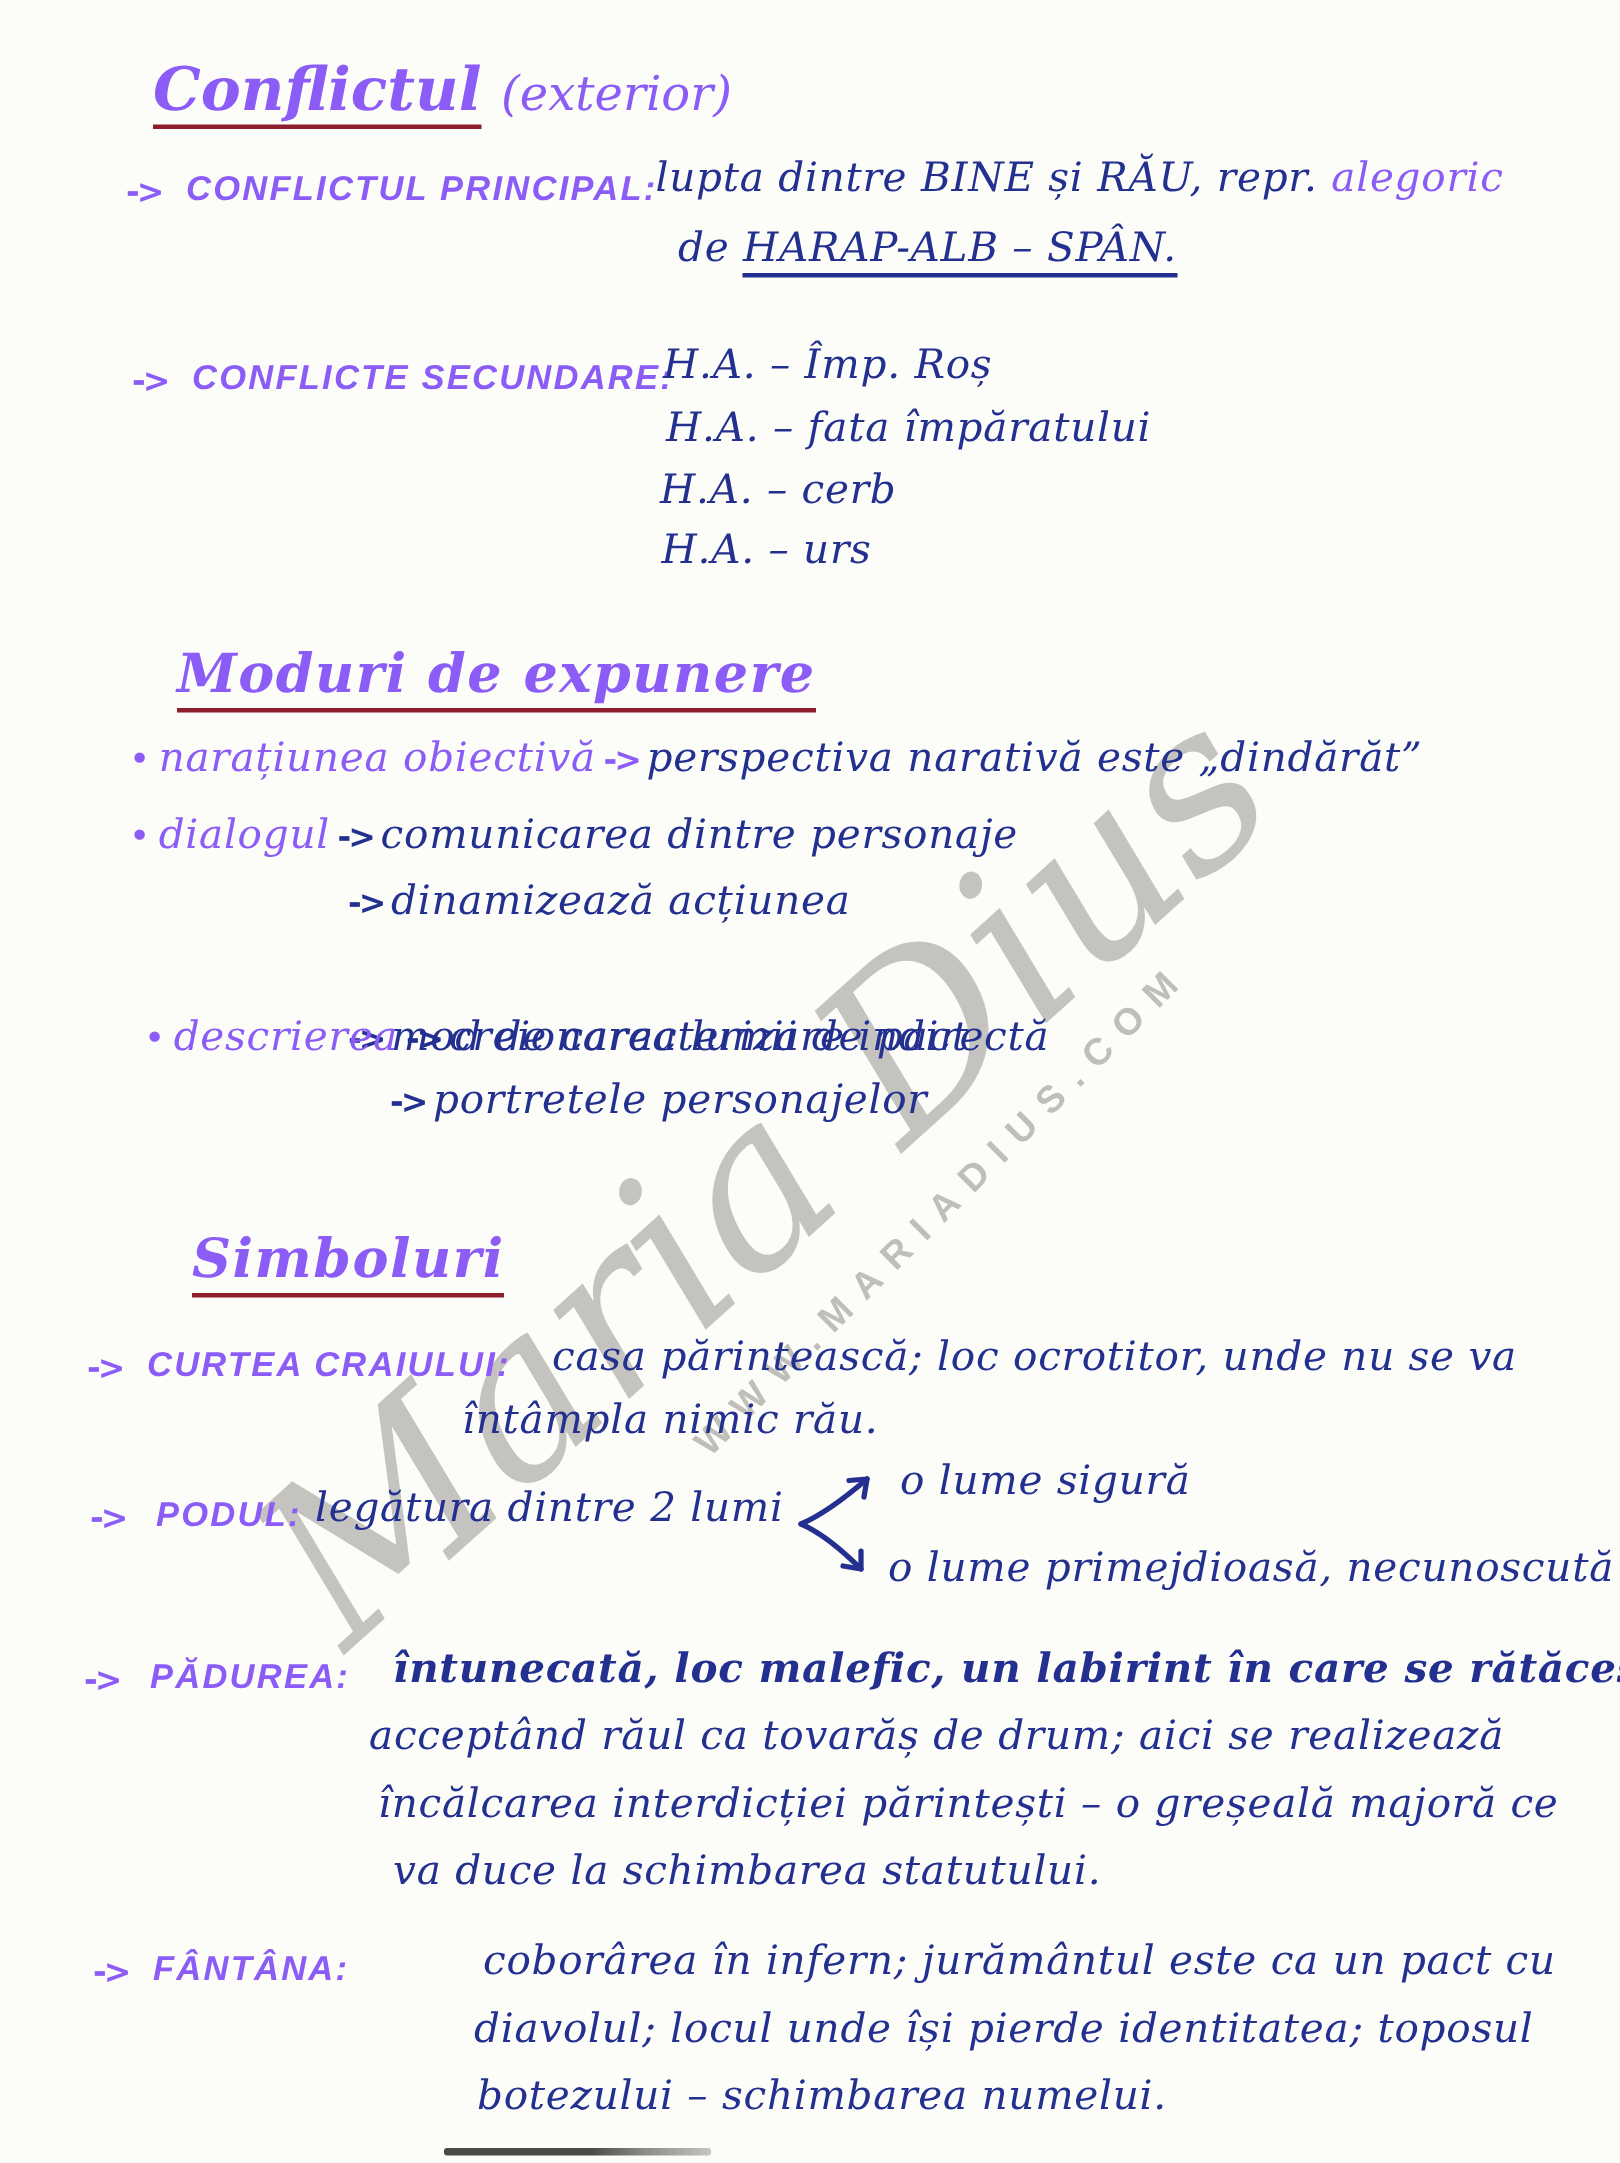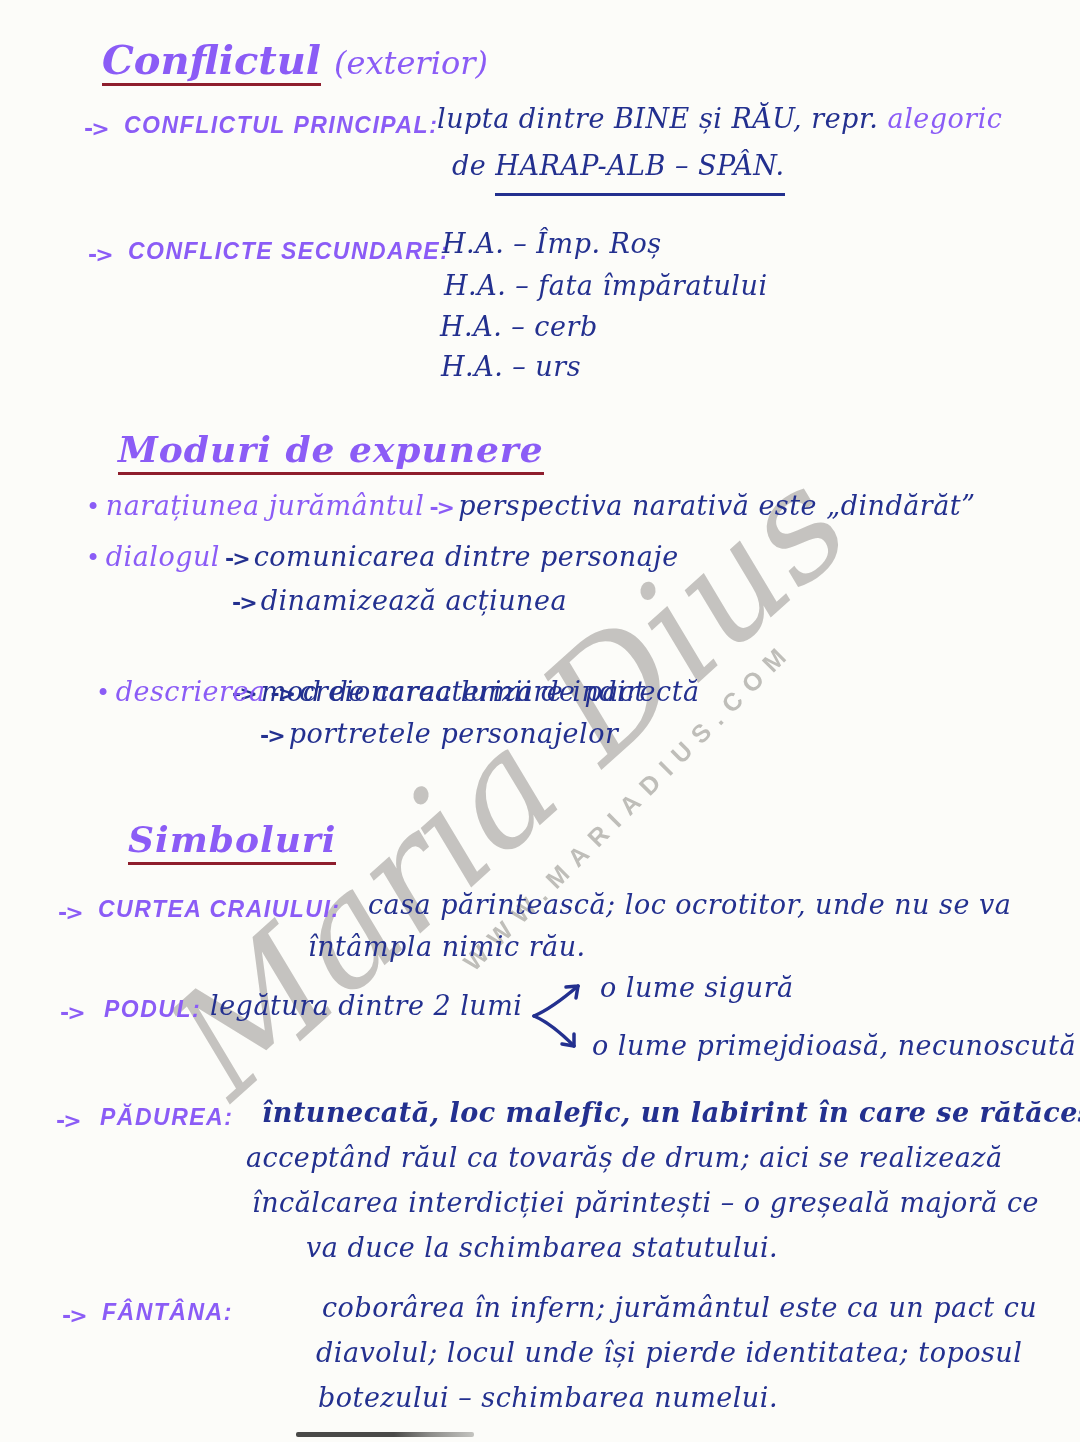--- a/index.html
+++ b/index.html
@@ -41,21 +41,21 @@
     font-family:"DejaVu Serif", serif;
     font-style:italic;
     font-weight:bold;
     font-size:36px;
     letter-spacing:1px;
     border-bottom:3px solid #8e1e2d;
     padding-bottom:2px;
     white-space:nowrap;
   }
   .abs{position:absolute;}
-  .u-blue{border-bottom:3px solid #23308f;padding-bottom:12px;}
+  .u-blue{border-bottom:3px solid #23308f;padding-bottom:1px;}
   .bullet-dot{font-style:normal;font-size:24px;}
   
   #wm-signature{
     font-family:"DejaVu Serif", serif;
     font-style:italic;
     font-size:150px;
     color:rgba(130,127,122,.45);
     transform:rotate(-42deg);
     transform-origin:left bottom;
     white-space:nowrap;
@@ -107,21 +107,21 @@
   <span class="abs red caps" style="left:128px;top:238px;">CONFLICTE SECUNDARE:</span>
   <span class="abs blue script" style="left:442px;top:228px;">H.A. – Împ. Roș</span>
   <span class="abs blue script" style="left:444px;top:270px;">H.A. – fata împăratului</span>
   <span class="abs blue script" style="left:440px;top:311px;">H.A. – cerb</span>
   <span class="abs blue script" style="left:441px;top:351px;">H.A. – urs</span>
 
   <span class="abs red heading" style="left:118px;top:428px;">Moduri de expunere</span>
 
   <span class="abs" style="left:86px;top:490px;">
     <span class="red script bullet-dot">•</span>
-    <span class="red script">narațiunea jurământul</span>
+    <span class="red script">narațiunea obiectivă</span>
     <span class="red arrow">-&gt;</span>
     <span class="blue script">perspectiva narativă este „dindărăt”</span>
   </span>
 
   <span class="abs" style="left:86px;top:541px;">
     <span class="red script bullet-dot">•</span>
     <span class="red script">dialogul</span>
     <span class="blue arrow">-&gt;</span>
     <span class="blue script">comunicarea dintre personaje</span>
   </span>
@@ -162,21 +162,21 @@
     <path d="M50 72 l -12 -2 M50 72 l 0 -12" stroke="#23308f" stroke-width="3.5" fill="none" stroke-linecap="round"></path>
   </svg>
   <span class="abs blue script" style="left:600px;top:972px;text-align:center;">o lume sigură</span>
   <span class="abs blue script" style="left:592px;top:1030px;">o lume primejdioasă, necunoscută</span>
 
   <span class="abs red arrow" style="left:56px;top:1108px;">-&gt;</span>
   <span class="abs red caps" style="left:100px;top:1104px;">PĂDUREA:</span>
   <span class="abs blue script" style="left:262px;top:1097px;font-weight:bold;">întunecată, loc malefic, un labirint în care se rătăcește,</span>
   <span class="abs blue script" style="left:246px;top:1142px;">acceptând răul ca tovarăș de drum; aici se realizează</span>
   <span class="abs blue script" style="left:252px;top:1187px;">încălcarea interdicției părintești – o greșeală majoră ce</span>
-  <span class="abs blue script" style="left:262px;top:1232px;margin-left:44px;">va duce la schimbarea statutului.</span>
+  <span class="abs blue script" style="left:262px;top:1232px;">va duce la schimbarea statutului.</span>
 
   <span class="abs red arrow" style="left:62px;top:1303px;">-&gt;</span>
   <span class="abs red caps" style="left:102px;top:1299px;">FÂNTÂNA:</span>
   <span class="abs blue script" style="left:322px;top:1292px;">coborârea în infern; jurământul este ca un pact cu</span>
   <span class="abs blue script" style="left:316px;top:1337px;">diavolul; locul unde își pierde identitatea; toposul</span>
   <span class="abs blue script" style="left:318px;top:1382px;">botezului – schimbarea numelui.</span>
 
   <div id="bottom-smudge" class="abs" style="left:296px;top:1432px;"></div>
 
 </div>

